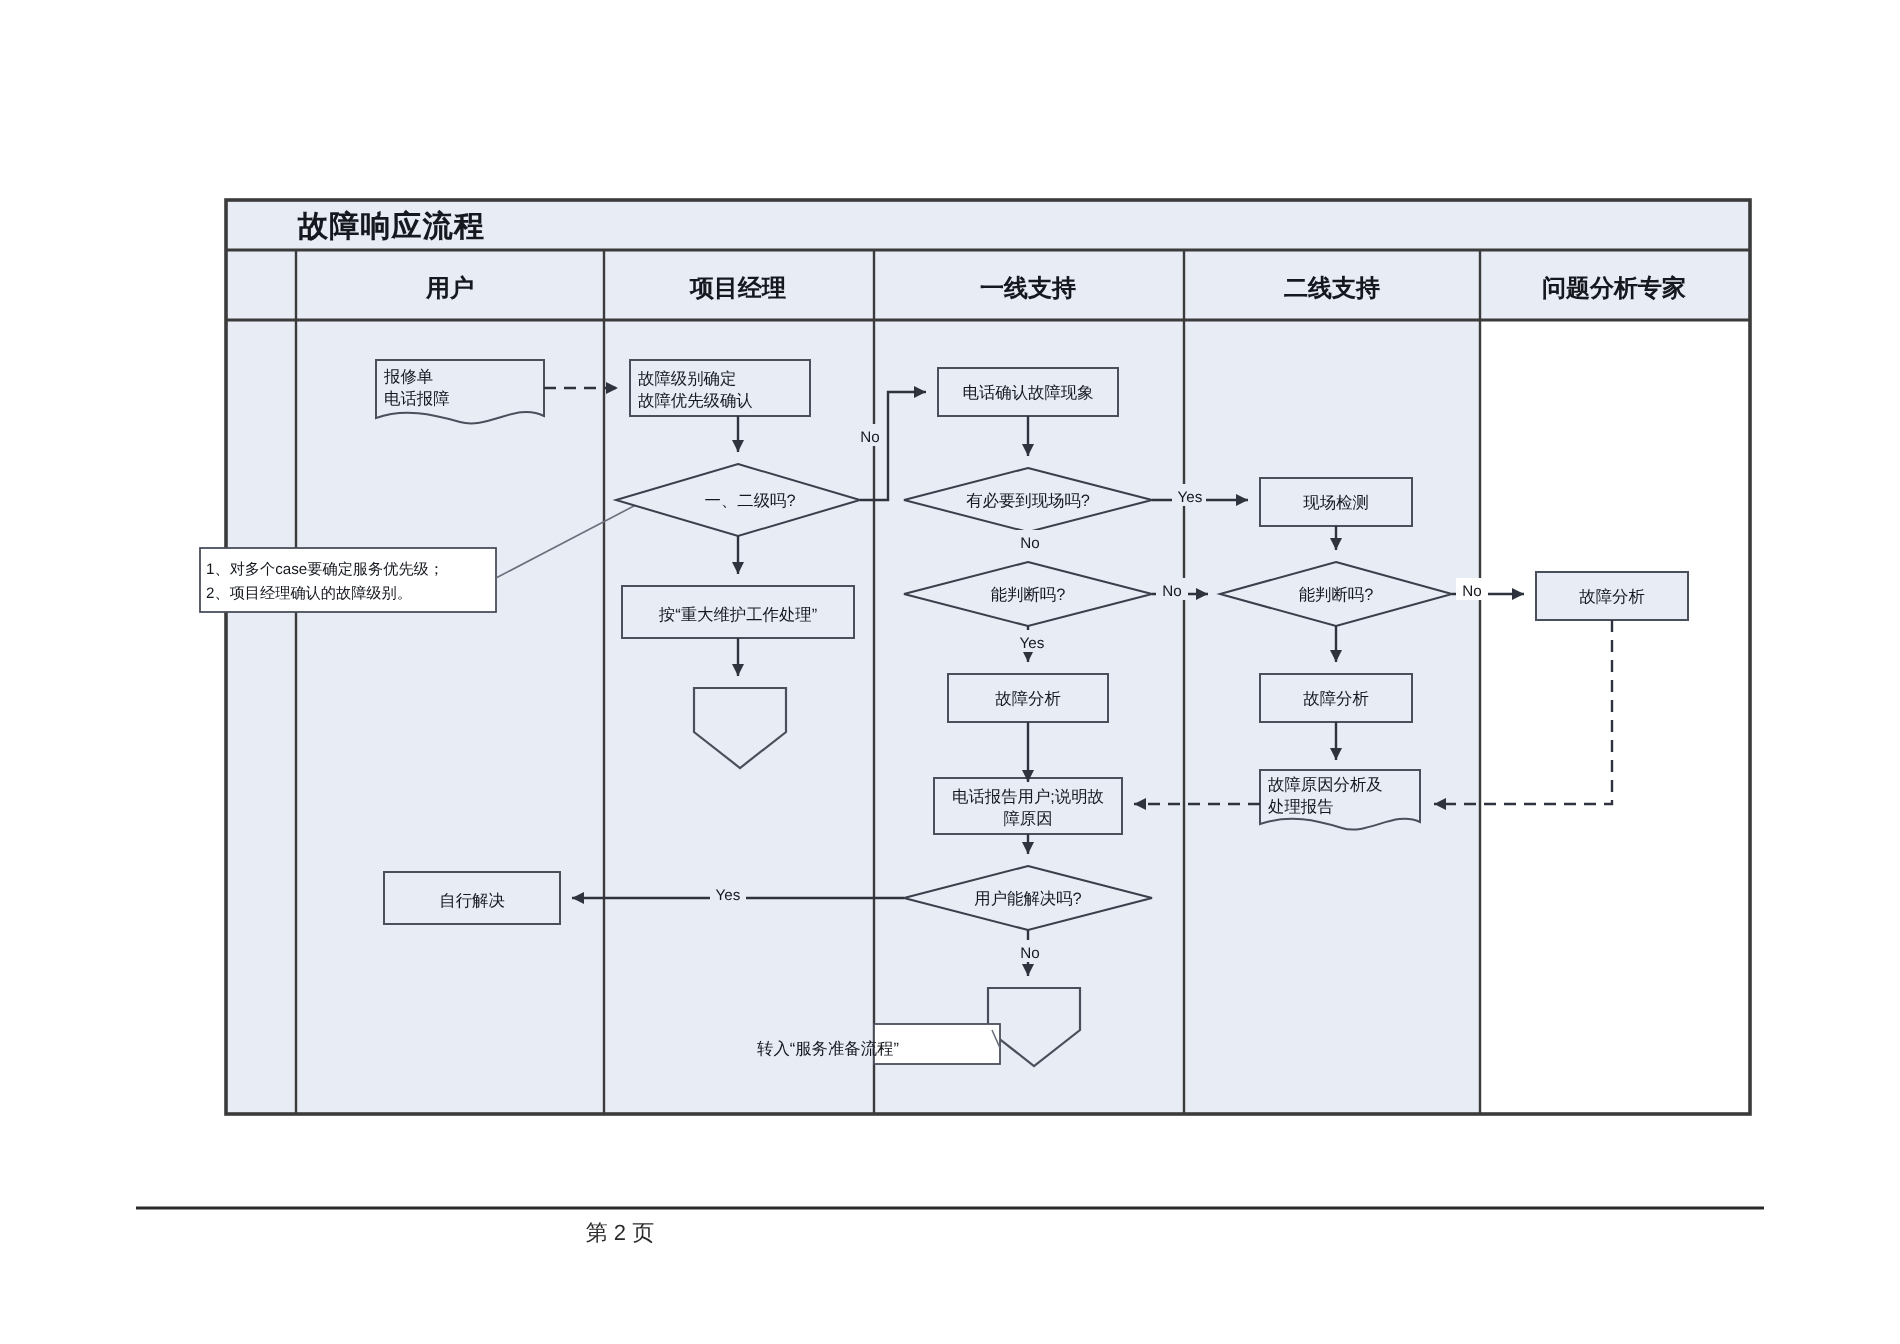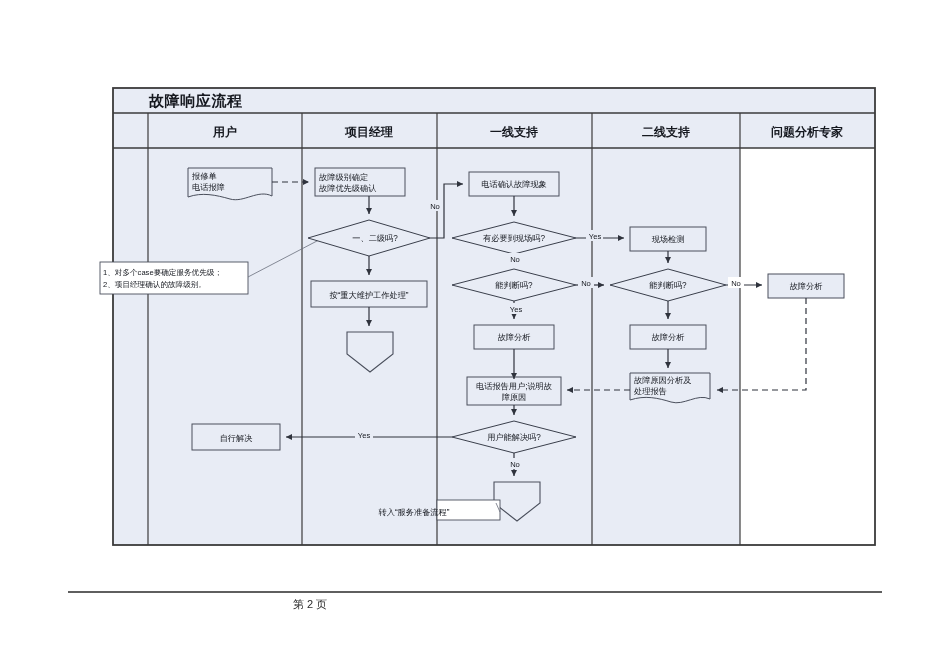--- a/index.html
+++ b/index.html
@@ -9,21 +9,21 @@
   }
   body {
     width: 950px;
     height: 672px;
     font-family: "Liberation Sans", "DejaVu Sans", sans-serif;
     overflow: hidden;
     position: relative;
   }
   #page {
     position: absolute;
-    left: 0; top: 0;
+    left: 0; top: 12px;
     width: 950px;
     height: 515px;
     background: #ffffff;
     text-align: right;
   }
   svg.diagram {
     position: absolute;
     left: 0; top: 0;
     width: 950px;
     height: 672px;

